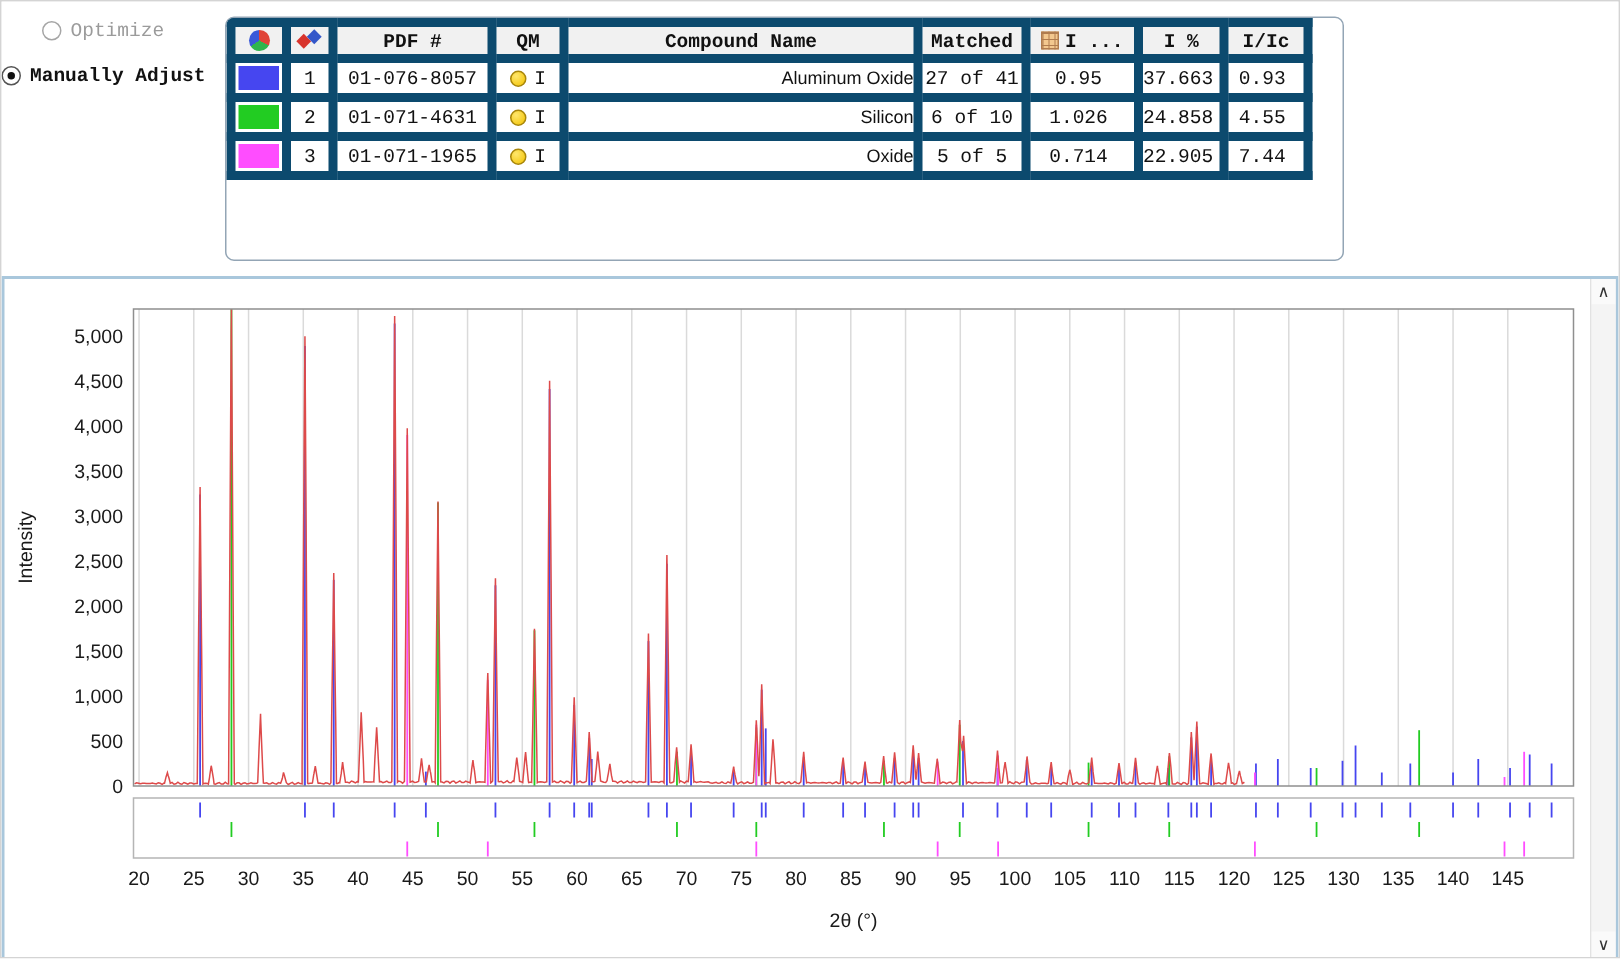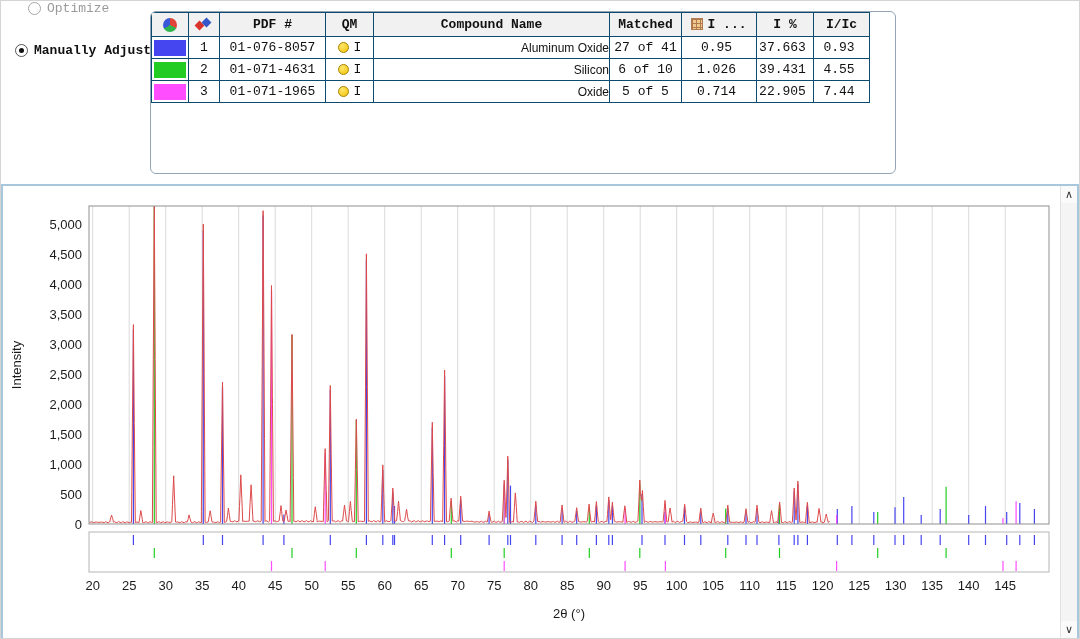--- a/index.html
+++ b/index.html
@@ -3,32 +3,32 @@
 <meta charset="utf-8">
 <style>
   * { margin:0; padding:0; box-sizing:border-box; }
   html,body { background:#ffffff; }
   body { width:1080px; height:639px; font-family:"Liberation Sans","DejaVu Sans",sans-serif; }
   .app { width:1080px; height:639px; border:1px solid #d4d4d4; background:#fff; overflow:hidden; }
 
   
   .top-panel { position:relative; height:183px; background:#fff; }
   .radio-row { position:absolute; display:flex; align-items:center; gap:6px; cursor:default; }
-  .radio-row.r1 { left:27px; top:0; }
-  .radio-row.r2 { left:14px;  top:42px; }
+  .radio-row.r1 { left:27px; top:12px; }
+  .radio-row.r2 { left:0;  top:42px; }
   .rb { width:13px; height:13px; border-radius:50%; background:#fff; border:1px solid #a6a6a6; position:relative; flex:0 0 auto; }
   .rb.checked { border-color:#555; }
   .rb.checked::after { content:""; position:absolute; left:3px; top:3px; width:5px; height:5px; border-radius:50%; background:#111; }
   .rlbl { font-family:"Liberation Mono","DejaVu Sans Mono",monospace; font-size:13px; }
   .rlbl.grey { color:#9b9b9b; }
   .rlbl.bold { color:#111; font-weight:bold; }
 
   .table-box { position:absolute; left:149px; top:10px; width:746px; height:163px; border:1px solid #93a5b5; border-radius:6px; background:#fff; overflow:hidden; }
   table.ptable { border-collapse:collapse; table-layout:fixed; width:718px; }
-  .ptable th, .ptable td { border:1px solid #0c4a6e; overflow:hidden; white-space:nowrap; }
+  .ptable th, .ptable td { border:6px solid #0c4a6e; overflow:hidden; white-space:nowrap; }
   .ptable th { height:24px; background:#f1f1f1; font-family:"Liberation Mono","DejaVu Sans Mono",monospace; font-weight:bold; font-size:13px; color:#111; text-align:center; }
   .ptable td { height:22px; font-family:"Liberation Mono","DejaVu Sans Mono",monospace; font-size:13px; color:#111; background:#fff; }
   td.c-cent { text-align:center; }
   td.c-name { font-family:"Liberation Sans","DejaVu Sans",sans-serif; font-size:12px; text-align:right; padding-left:4px; }
   td.c-num  { text-align:center; padding-right:5px; }
   td.c-sw { padding:2px; }
   .sw { width:100%; height:16px; }
   td.c-qm { text-align:center; }
   .qm-dot { display:inline-block; width:11px; height:11px; border-radius:50%; background:radial-gradient(circle at 35% 30%, #ffe76e, #f2c200); border:1px solid #a8860b; vertical-align:-2px; margin-right:5px; }
   .sphere { display:inline-block; width:14px; height:14px; border-radius:50%; background:conic-gradient(#e04438 0 33%, #2fb54d 33% 66%, #3a59d8 66% 100%); vertical-align:middle; }
@@ -108,21 +108,21 @@
           <tr>
             <td class="c-sw">
                 <div class="sw" style="background: rgb(34, 204, 34);"></div>
               </td>
             <td class="c-cent">2</td>
             <td class="c-cent">01-071-4631</td>
             <td class="c-qm"><span class="qm-dot"></span><span>I</span></td>
             <td class="c-name">Silicon</td>
             <td class="c-cent">6 of 10</td>
             <td class="c-num">1.026</td>
-            <td class="c-num">39.431</td>
+            <td class="c-num">24.858</td>
             <td class="c-num">4.55</td>
           </tr>
           <tr>
             <td class="c-sw">
                 <div class="sw" style="background: rgb(255, 77, 255);"></div>
               </td>
             <td class="c-cent">3</td>
             <td class="c-cent">01-071-1965</td>
             <td class="c-qm"><span class="qm-dot"></span><span>I</span></td>
             <td class="c-name">Oxide</td>

